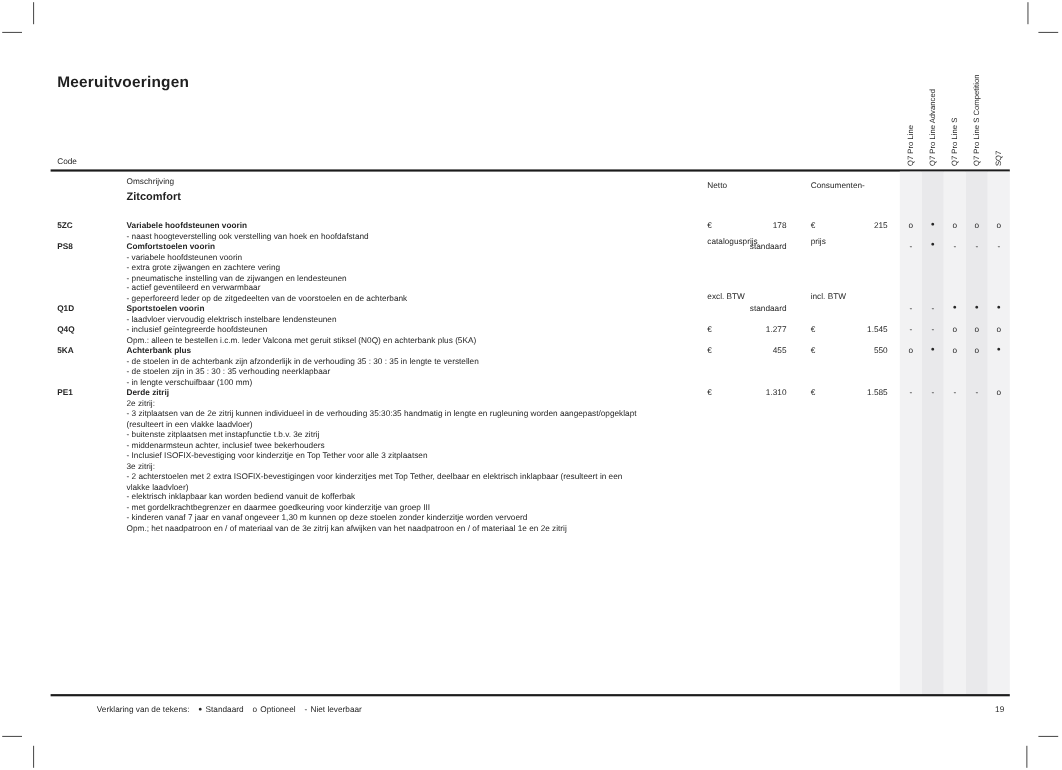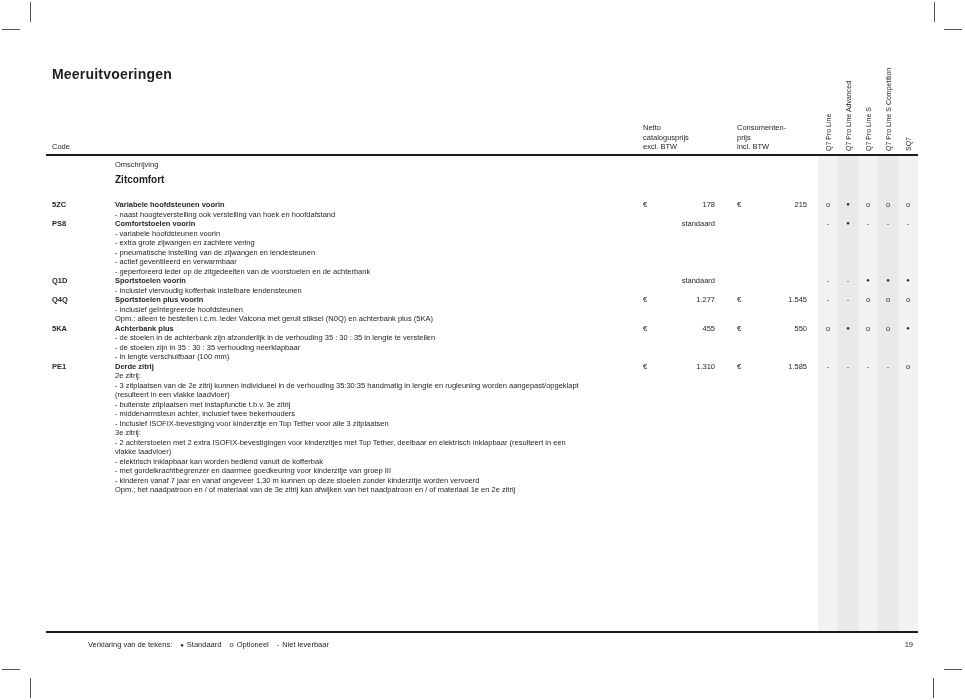--- a/index.html
+++ b/index.html
@@ -16,21 +16,21 @@
 
   
   .page-title{
     position:absolute;left:52px;top:66px;
     font-size:14px;font-weight:bold;letter-spacing:.2px;color:#1f1f1f;
   }
 
   
   .thead-label{position:absolute;font-size:7.5px;line-height:9.5px;}
   .price-head{position:absolute;font-size:7.5px;line-height:9.5px;}
-  .price-head div{white-space:nowrap;}
+  .price-head div{white-space:nowrap;margin-top:41px;}
   .model-label{
     position:absolute;top:151px;
     font-size:7px;line-height:9px;white-space:nowrap;
     transform:rotate(-90deg);transform-origin:0 0;
   }
 
   
   .rule{position:absolute;left:46px;width:872px;height:2px;background:#1c1c1c;}
   .rule.top{top:154px;}
   .rule.bottom{top:631px;}
@@ -155,37 +155,36 @@
         <span class="mark std" style="left: 20px;">●</span>
         <span class="mark" style="left: 40px;">-</span>
         <span class="mark" style="left: 60px;">-</span>
         <span class="mark" style="left: 80px;">-</span>
       </div>
     </div>
     <div class="row">
       <div class="code">Q1D</div>
       <div class="desc">
         <div class="desc-title">Sportstoelen voorin</div>
-        <div class="desc-line">- inclusief viervoudig kofferbak instelbare lendensteunen</div>
+        <div class="desc-line">- laadvloer viervoudig elektrisch instelbare lendensteunen</div>
       </div>
       <div class="price net text-only">
         <span>standaard</span>
       </div>
       <div class="marks">
         <span class="mark" style="left: 0px;">-</span>
         <span class="mark" style="left: 20px;">-</span>
         <span class="mark std" style="left: 40px;">●</span>
         <span class="mark std" style="left: 60px;">●</span>
         <span class="mark std" style="left: 80px;">●</span>
       </div>
     </div>
     <div class="row">
       <div class="code">Q4Q</div>
       <div class="desc">
-        <div class="desc-title">Sportstoelen plus voorin</div>
         <div class="desc-line">- inclusief geïntegreerde hoofdsteunen</div>
         <div class="desc-line">Opm.: alleen te bestellen i.c.m. leder Valcona met geruit stiksel (N0Q) en achterbank plus (5KA)</div>
       </div>
       <div class="price net">
         <span class="cur">€</span>
         <span class="amt">1.277</span>
       </div>
       <div class="price cons">
         <span class="cur">€</span>
         <span class="amt">1.545</span>

